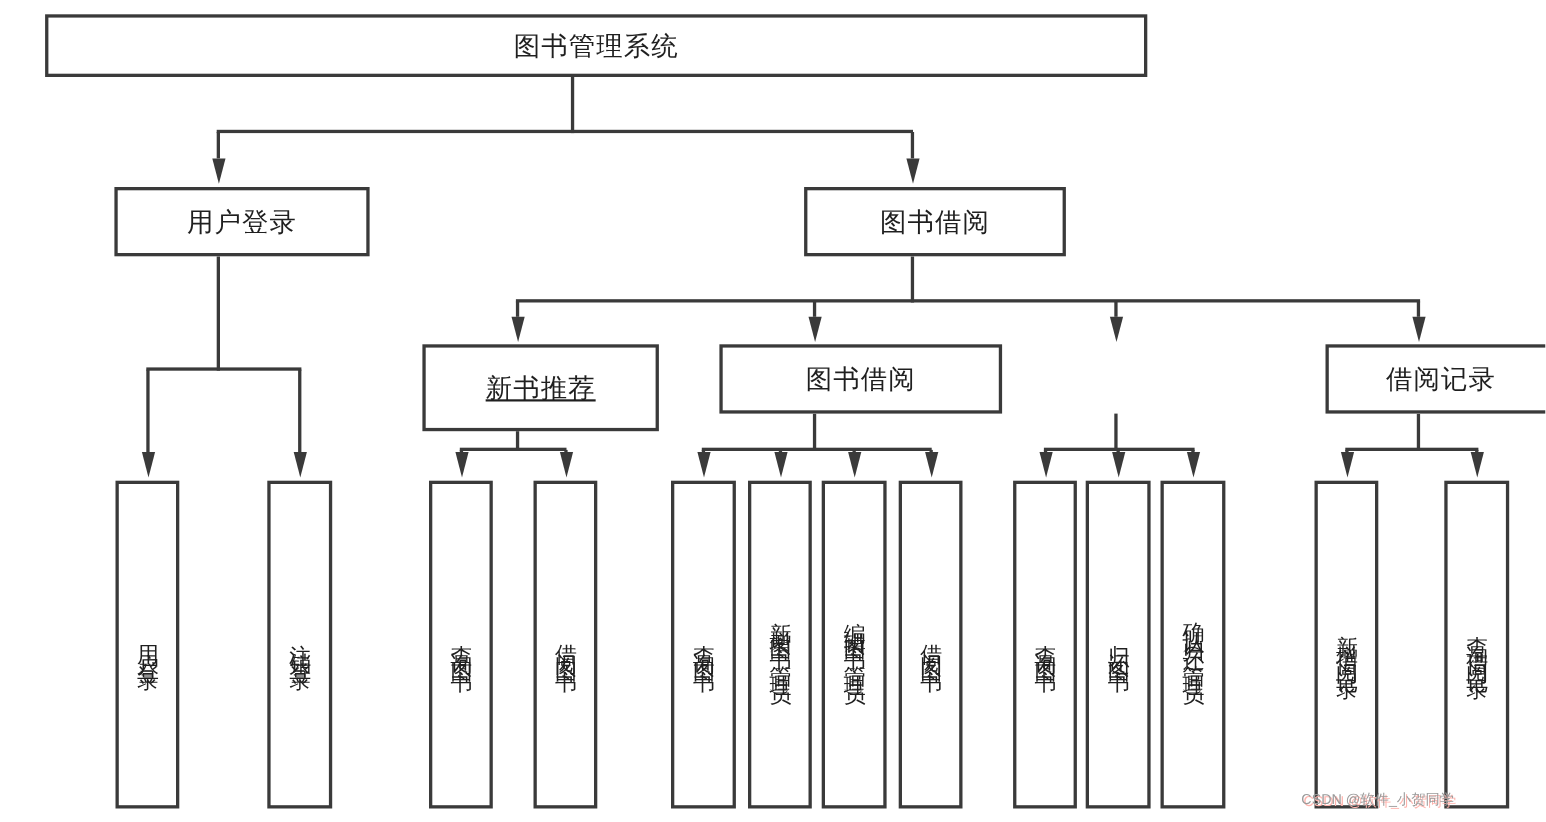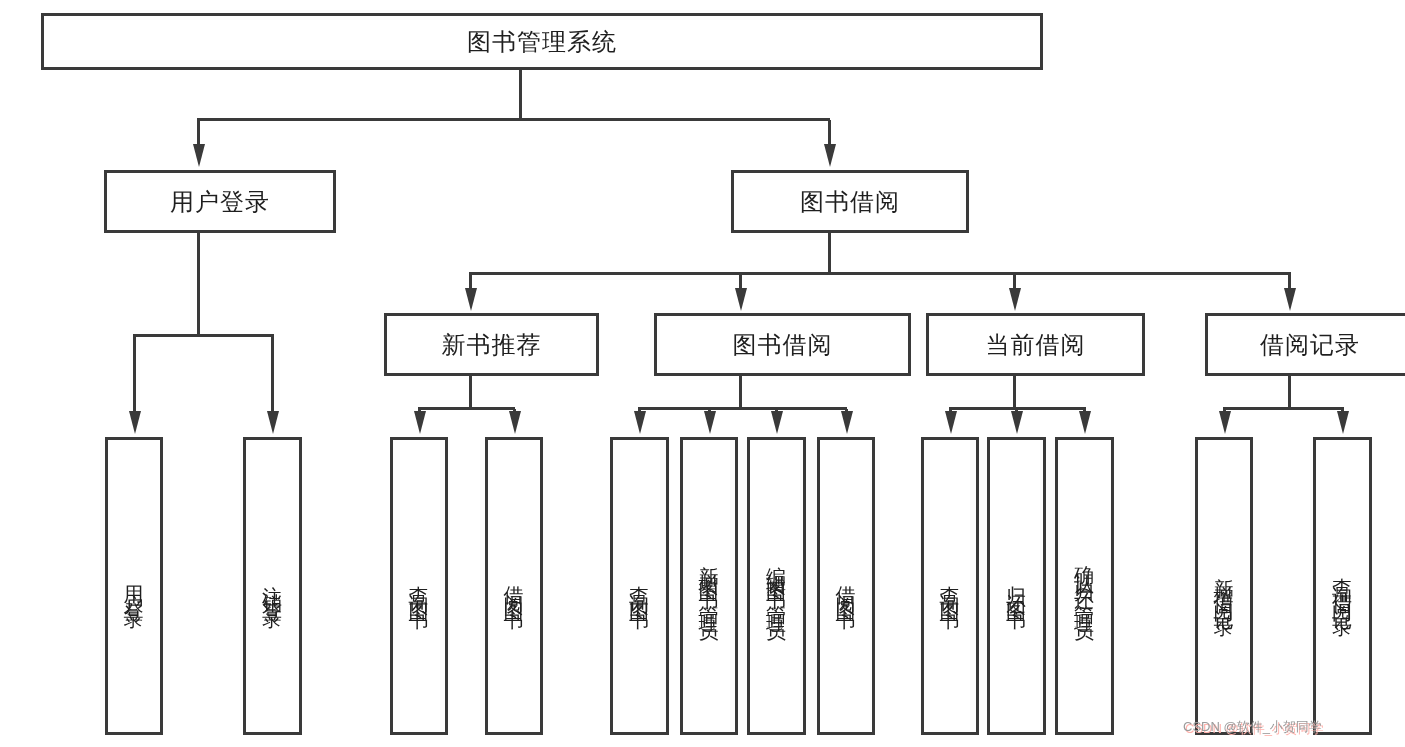--- a/index.html
+++ b/index.html
@@ -77,23 +77,22 @@
 </head>
 <body>
 
 <div class="canvas">
 
   <div class="box" style="left:20px;top:13px;width:1002px;height:57px;">图书管理系统</div>
 
   <div class="box" style="left:83px;top:170px;width:232px;height:63px;">用户登录</div>
   <div class="box" style="left:710px;top:170px;width:238px;height:63px;">图书借阅</div>
 
-  <div class="box" style="left:363px;top:313px;width:215px;height:63px;">新书推荐</div>
+  <div class="box" style="left:363px;top:313px;width:215px;height:79px;text-decoration:underline;">新书推荐</div>
   <div class="box" style="left:633px;top:313px;width:257px;height:63px;">图书借阅</div>
-  <div class="box" style="left:905px;top:313px;width:219px;height:63px;">当前借阅</div>
   <div class="box" style="left:1184px;top:313px;width:210px;height:63px;">借阅记录</div>
 
   <div class="leaf" style="left:105px;width:58px;">
     <span class="vtext">用户登录</span>
   </div>
   <div class="leaf" style="left:243px;width:59px;">
     <span class="vtext">注销登录</span>
   </div>
 
   <div class="leaf" style="left:390px;width:58px;">

